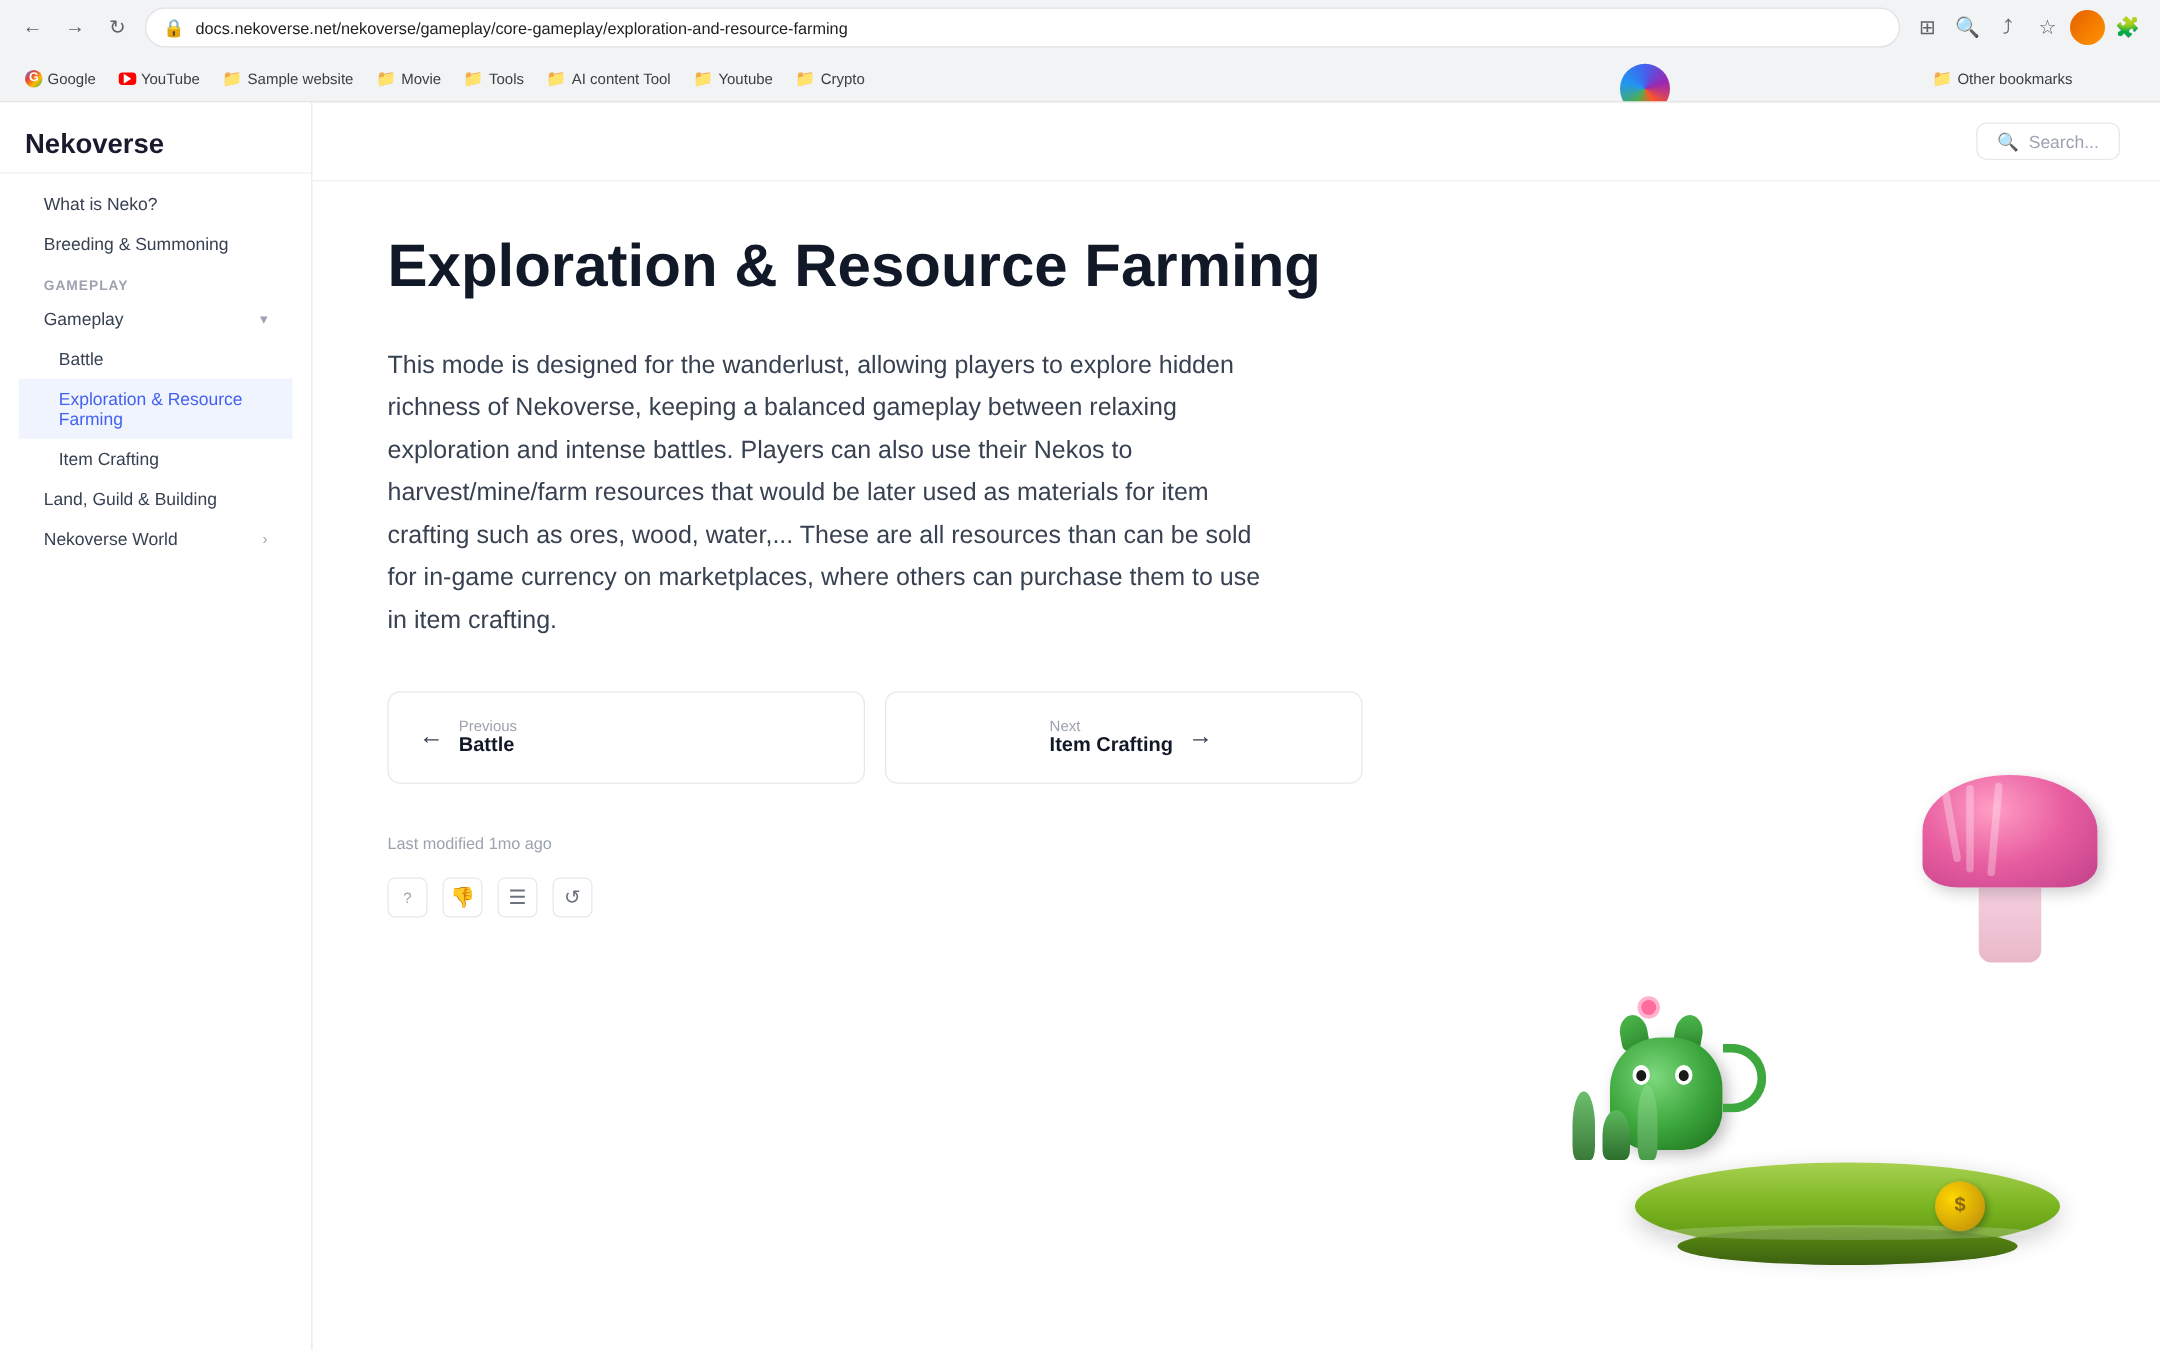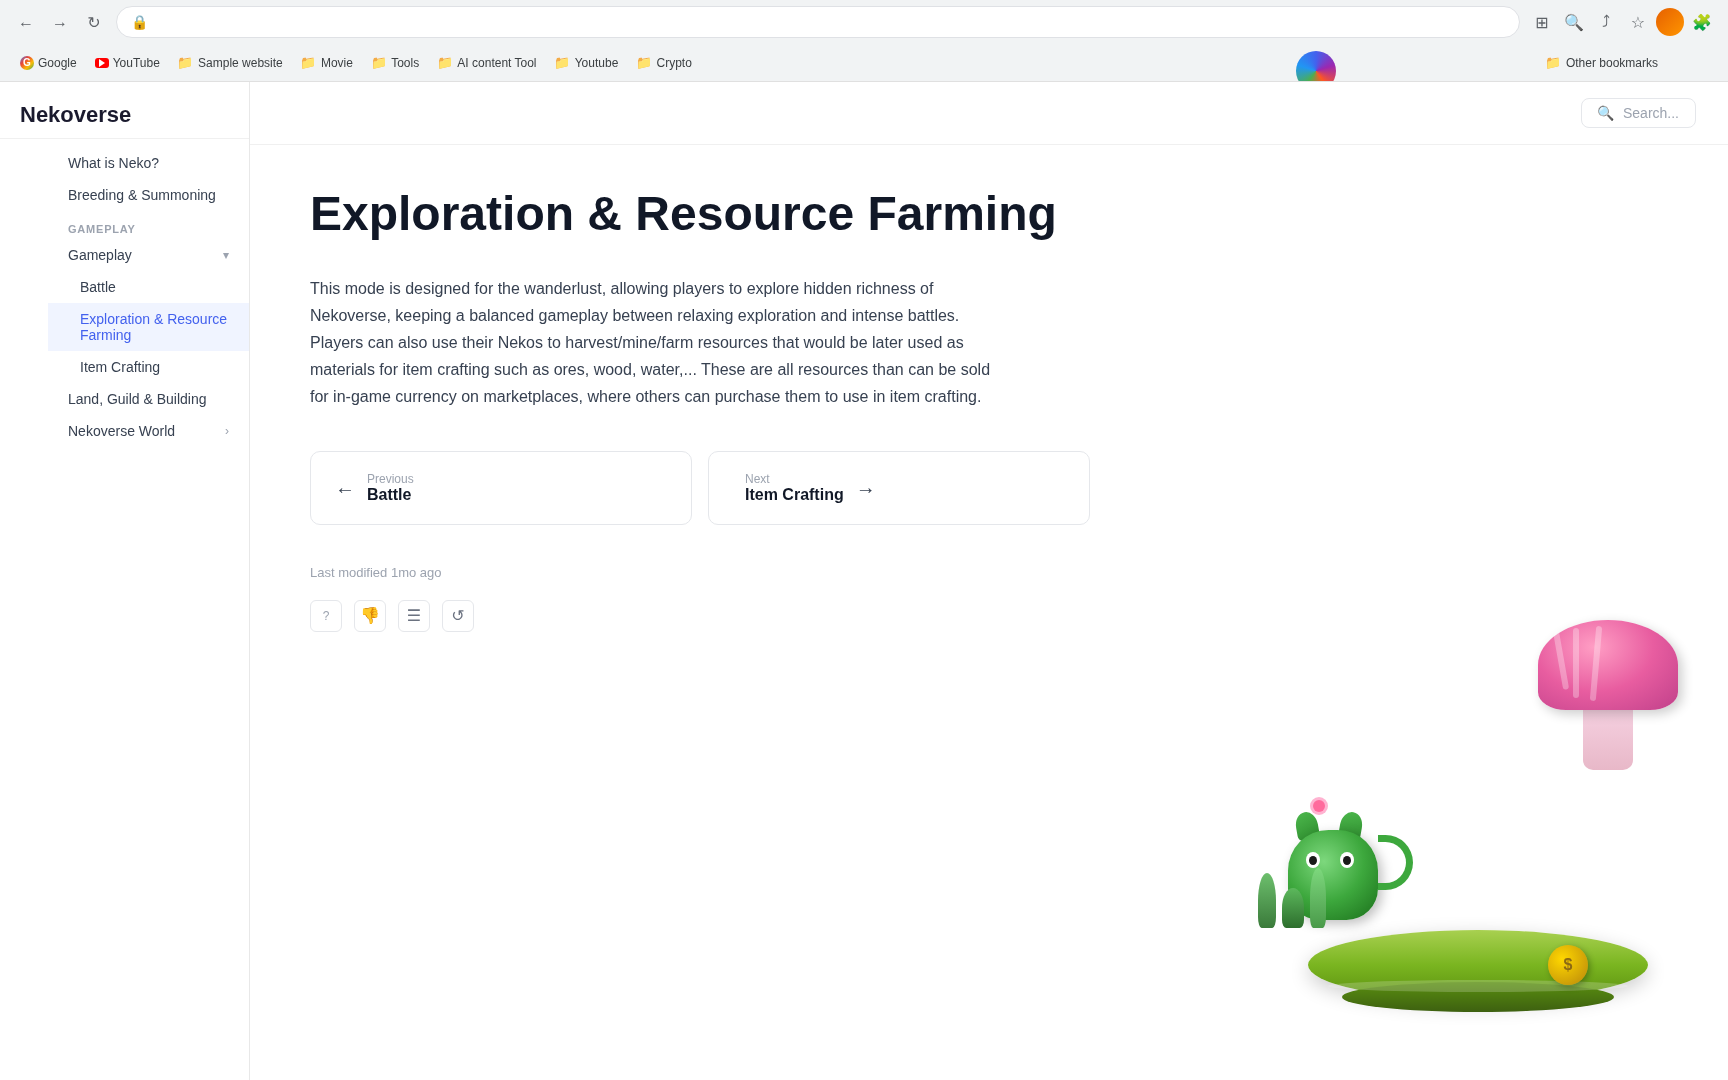--- a/index.html
+++ b/index.html
@@ -21,21 +21,21 @@
     .folder-icon { color: #e8a000; font-size: 13px; }
     .ext-icon { width: 28px; height: 28px; border-radius: 50%; cursor: pointer; display: flex; align-items: center; justify-content: center; }
 
     
     .main-layout { display: flex; height: calc(1080px - 82px); }
 
     
     .sidebar { width: 250px; min-width: 250px; background: #fff; border-right: 1px solid #e8e8e8; display: flex; flex-direction: column; overflow: hidden; position: relative; }
     .sidebar-header { padding: 20px 20px 10px; border-bottom: 1px solid #f0f0f0; }
     .sidebar-logo { font-size: 22px; font-weight: 700; color: #1a1a2e; }
-    .sidebar-scroll { flex: 1; overflow-y: auto; padding: 8px 0; margin-left: 48px; }
+    .sidebar-scroll { flex: 1; overflow-y: auto; padding: 8px 15px; }
     .sidebar-scroll::-webkit-scrollbar { width: 4px; }
     .sidebar-scroll::-webkit-scrollbar-thumb { background: #d0d0d0; border-radius: 2px; }
 
     .sidebar-item { padding: 8px 20px; font-size: 14px; color: #374151; cursor: pointer; display: flex; align-items: center; justify-content: between; }
     .sidebar-item.active { background: #f0f4ff; color: #4361ee; font-weight: 500; }
     .sidebar-item.section-header { font-size: 11px; font-weight: 600; color: #9ca3af; text-transform: uppercase; letter-spacing: 0.8px; padding: 12px 20px 4px; cursor: default; }
     .sidebar-item-inner { display: flex; align-items: center; justify-content: space-between; width: 100%; }
     .sidebar-chevron { color: #9ca3af; font-size: 12px; }
     .sidebar-indent { padding-left: 32px; }
 
@@ -44,27 +44,27 @@
     .powered-by a { color: #6b7280; text-decoration: none; font-weight: 500; }
 
     
     .content-area { flex: 1; overflow-y: auto; background: #fff; }
     .content-header { display: flex; align-items: center; justify-content: flex-end; padding: 16px 32px; border-bottom: 1px solid #f0f0f0; position: sticky; top: 0; background: #fff; z-index: 10; }
     .search-bar { display: flex; align-items: center; gap: 8px; padding: 6px 16px; border: 1px solid #e5e7eb; border-radius: 8px; color: #9ca3af; font-size: 14px; cursor: pointer; }
     .search-icon-svg { font-size: 14px; }
 
     .content-body { padding: 40px 60px 60px; max-width: 900px; }
     .page-title { font-size: 48px; font-weight: 800; color: #111827; line-height: 1.2; margin-bottom: 32px; }
-    .page-description { font-size: 16px; line-height: 1.7; color: #374151; margin-bottom: 40px; max-width: 700px; }
+    .page-description { font-size: 20px; line-height: 1.7; color: #374151; margin-bottom: 40px; max-width: 700px; }
 
     
     .nav-cards { display: flex; gap: 16px; margin-bottom: 40px; }
     .nav-card { flex: 1; border: 1px solid #e5e7eb; border-radius: 10px; padding: 20px 24px; cursor: pointer; display: flex; align-items: center; text-decoration: none; }
     .nav-card-prev { justify-content: flex-start; }
-    .nav-card-next { justify-content: flex-start; }
+    .nav-card-next { justify-content: center; }
     .nav-card-arrow { font-size: 20px; color: #374151; }
     .nav-card-content { padding: 0 12px; }
     .nav-card-label { font-size: 12px; color: #9ca3af; }
     .nav-card-title { font-size: 16px; font-weight: 600; color: #111827; }
 
     .last-modified { font-size: 13px; color: #9ca3af; margin-top: 8px; }
 
     
     .feedback-bar { display: flex; align-items: center; gap: 12px; margin-top: 20px; }
     .feedback-btn { width: 32px; height: 32px; border: 1px solid #e5e7eb; border-radius: 6px; display: flex; align-items: center; justify-content: center; cursor: pointer; color: #6b7280; font-size: 16px; }
@@ -92,20 +92,21 @@
 
 <div>
   <div class="browser-toolbar">
     <div class="browser-nav-buttons">
       <button class="nav-btn">←</button>
       <button class="nav-btn">→</button>
       <button class="nav-btn">↻</button>
     </div>
     <div class="address-bar">
       <span class="address-icon">🔒</span>
+      <span>docs.nekoverse.net/nekoverse/gameplay/core-gameplay/exploration-and-resource-farming</span>
     </div>
     <div class="browser-actions">
       <button class="browser-action-btn">⊞</button>
       <button class="browser-action-btn">🔍</button>
       <button class="browser-action-btn">⤴</button>
       <button class="browser-action-btn">☆</button>
       <div class="ext-icon" style="background: linear-gradient(135deg, #e66000, #ff9500); border-radius:50%; width:28px;height:28px;"></div>
       <button class="browser-action-btn">🧩</button>
     </div>
   </div>

